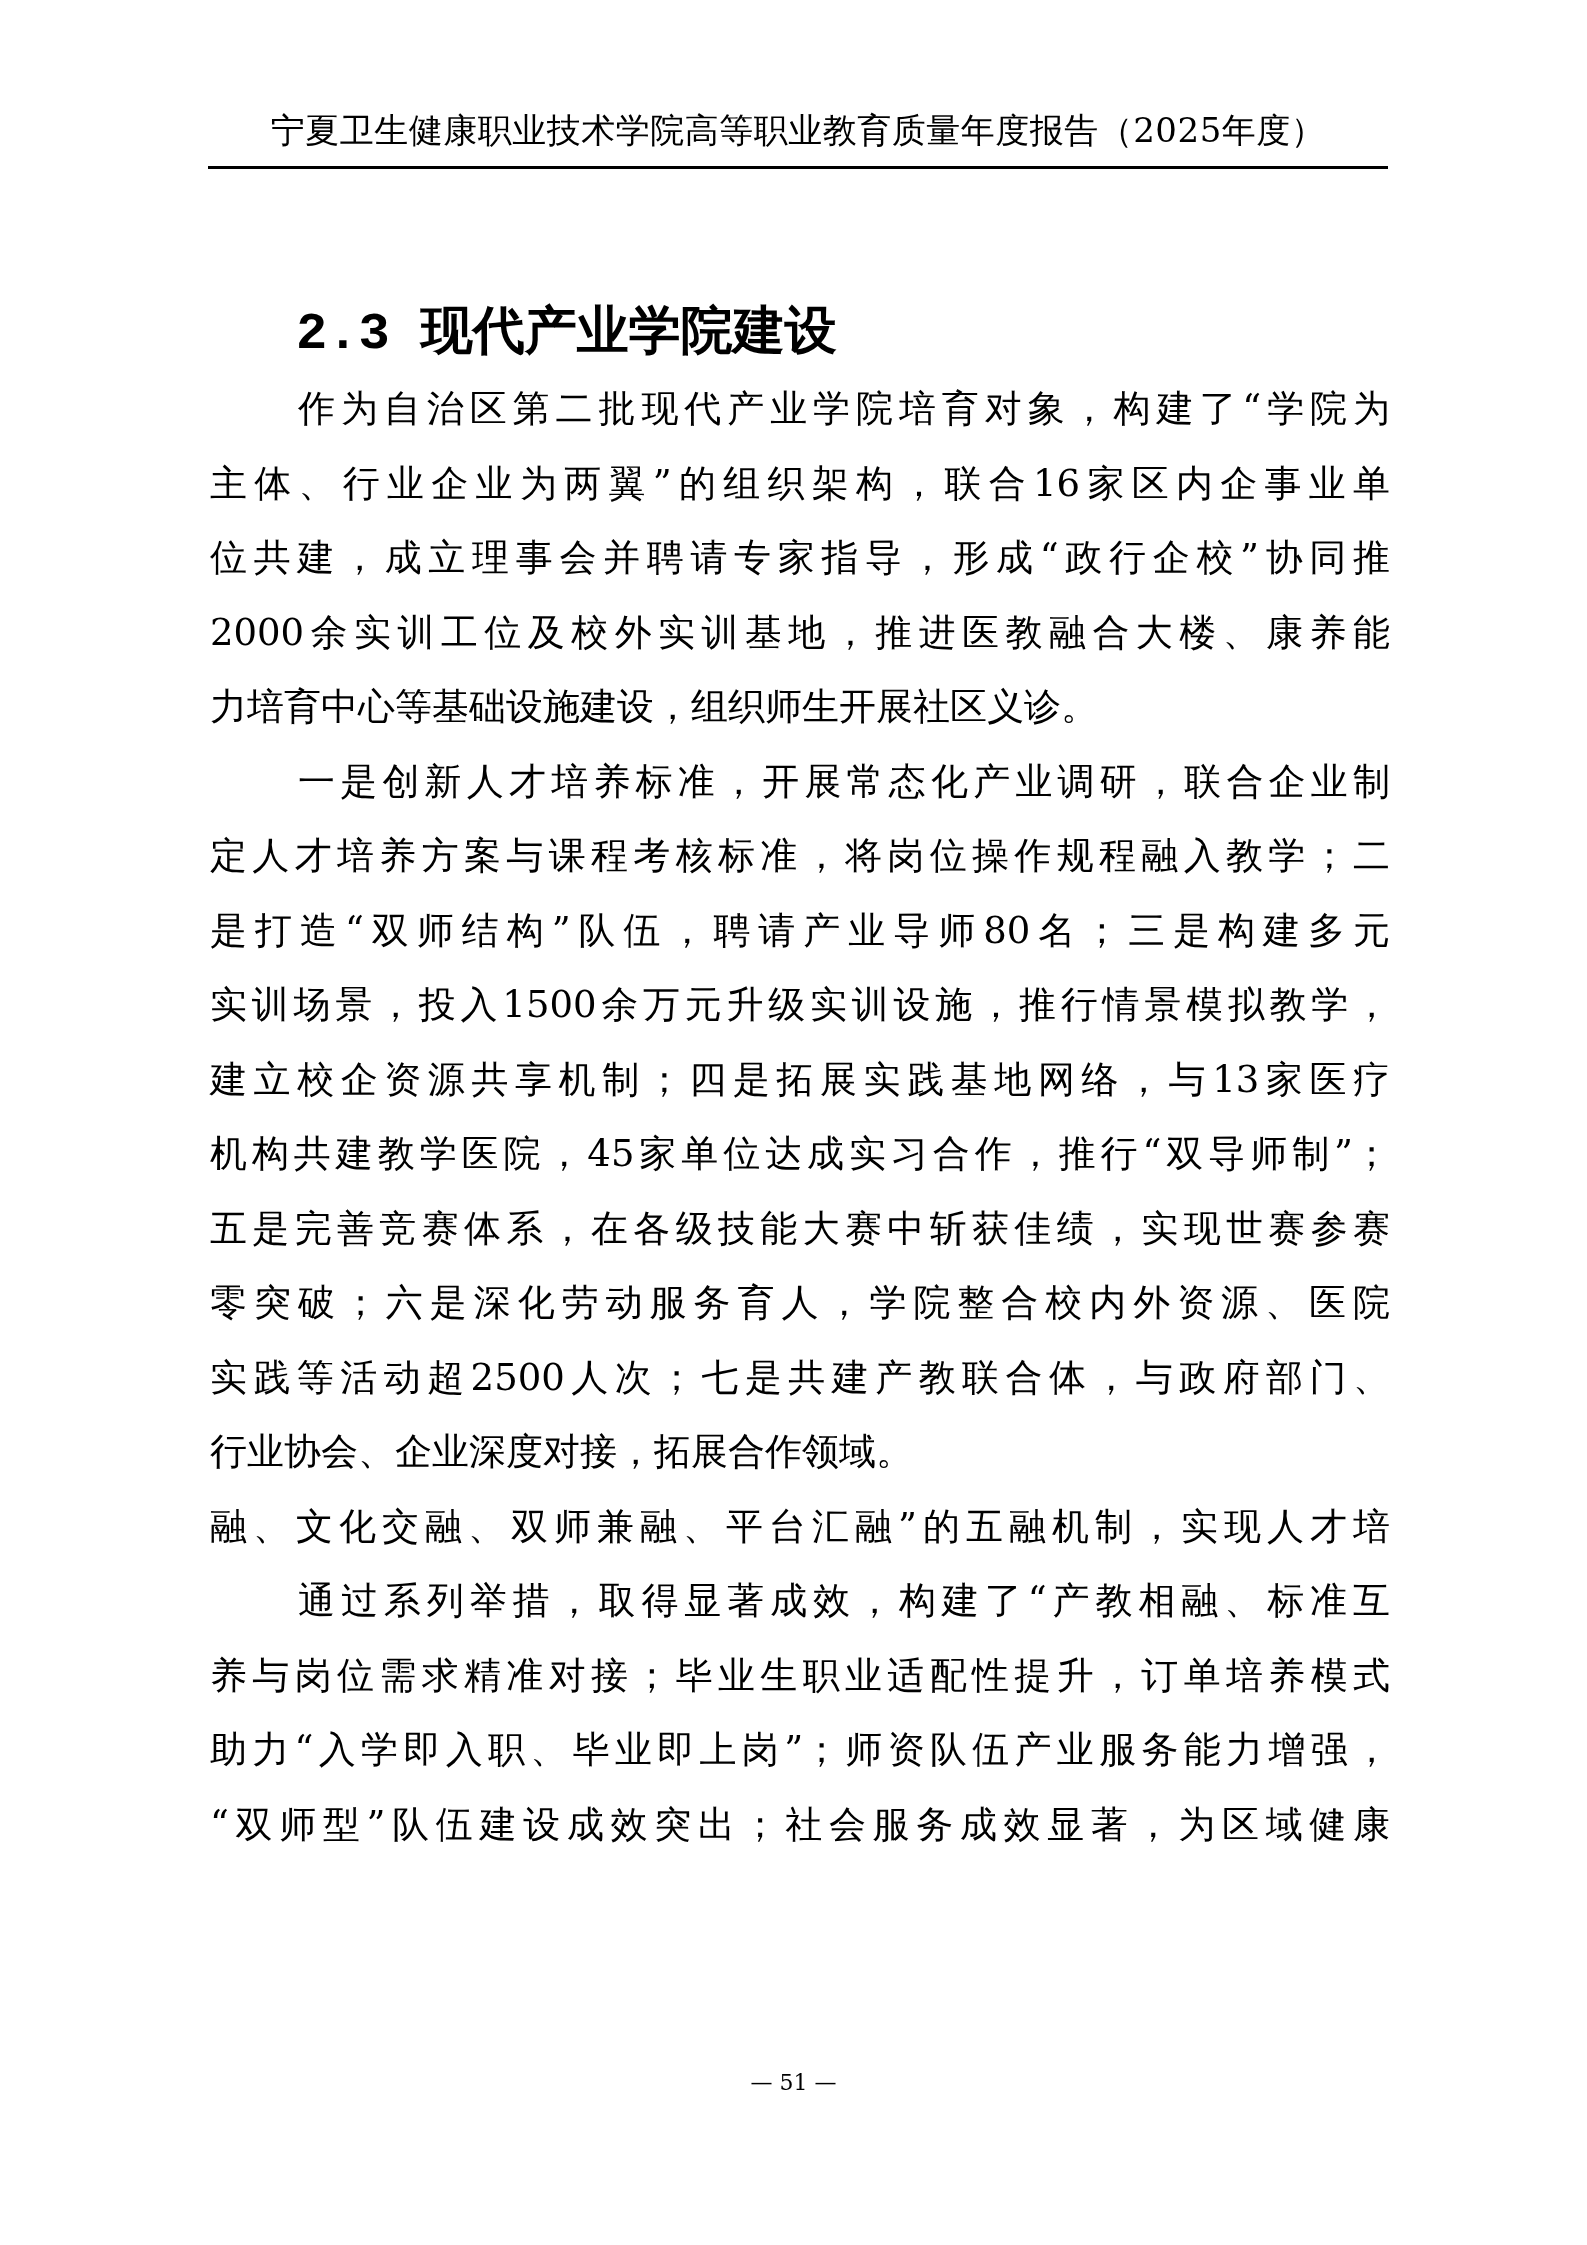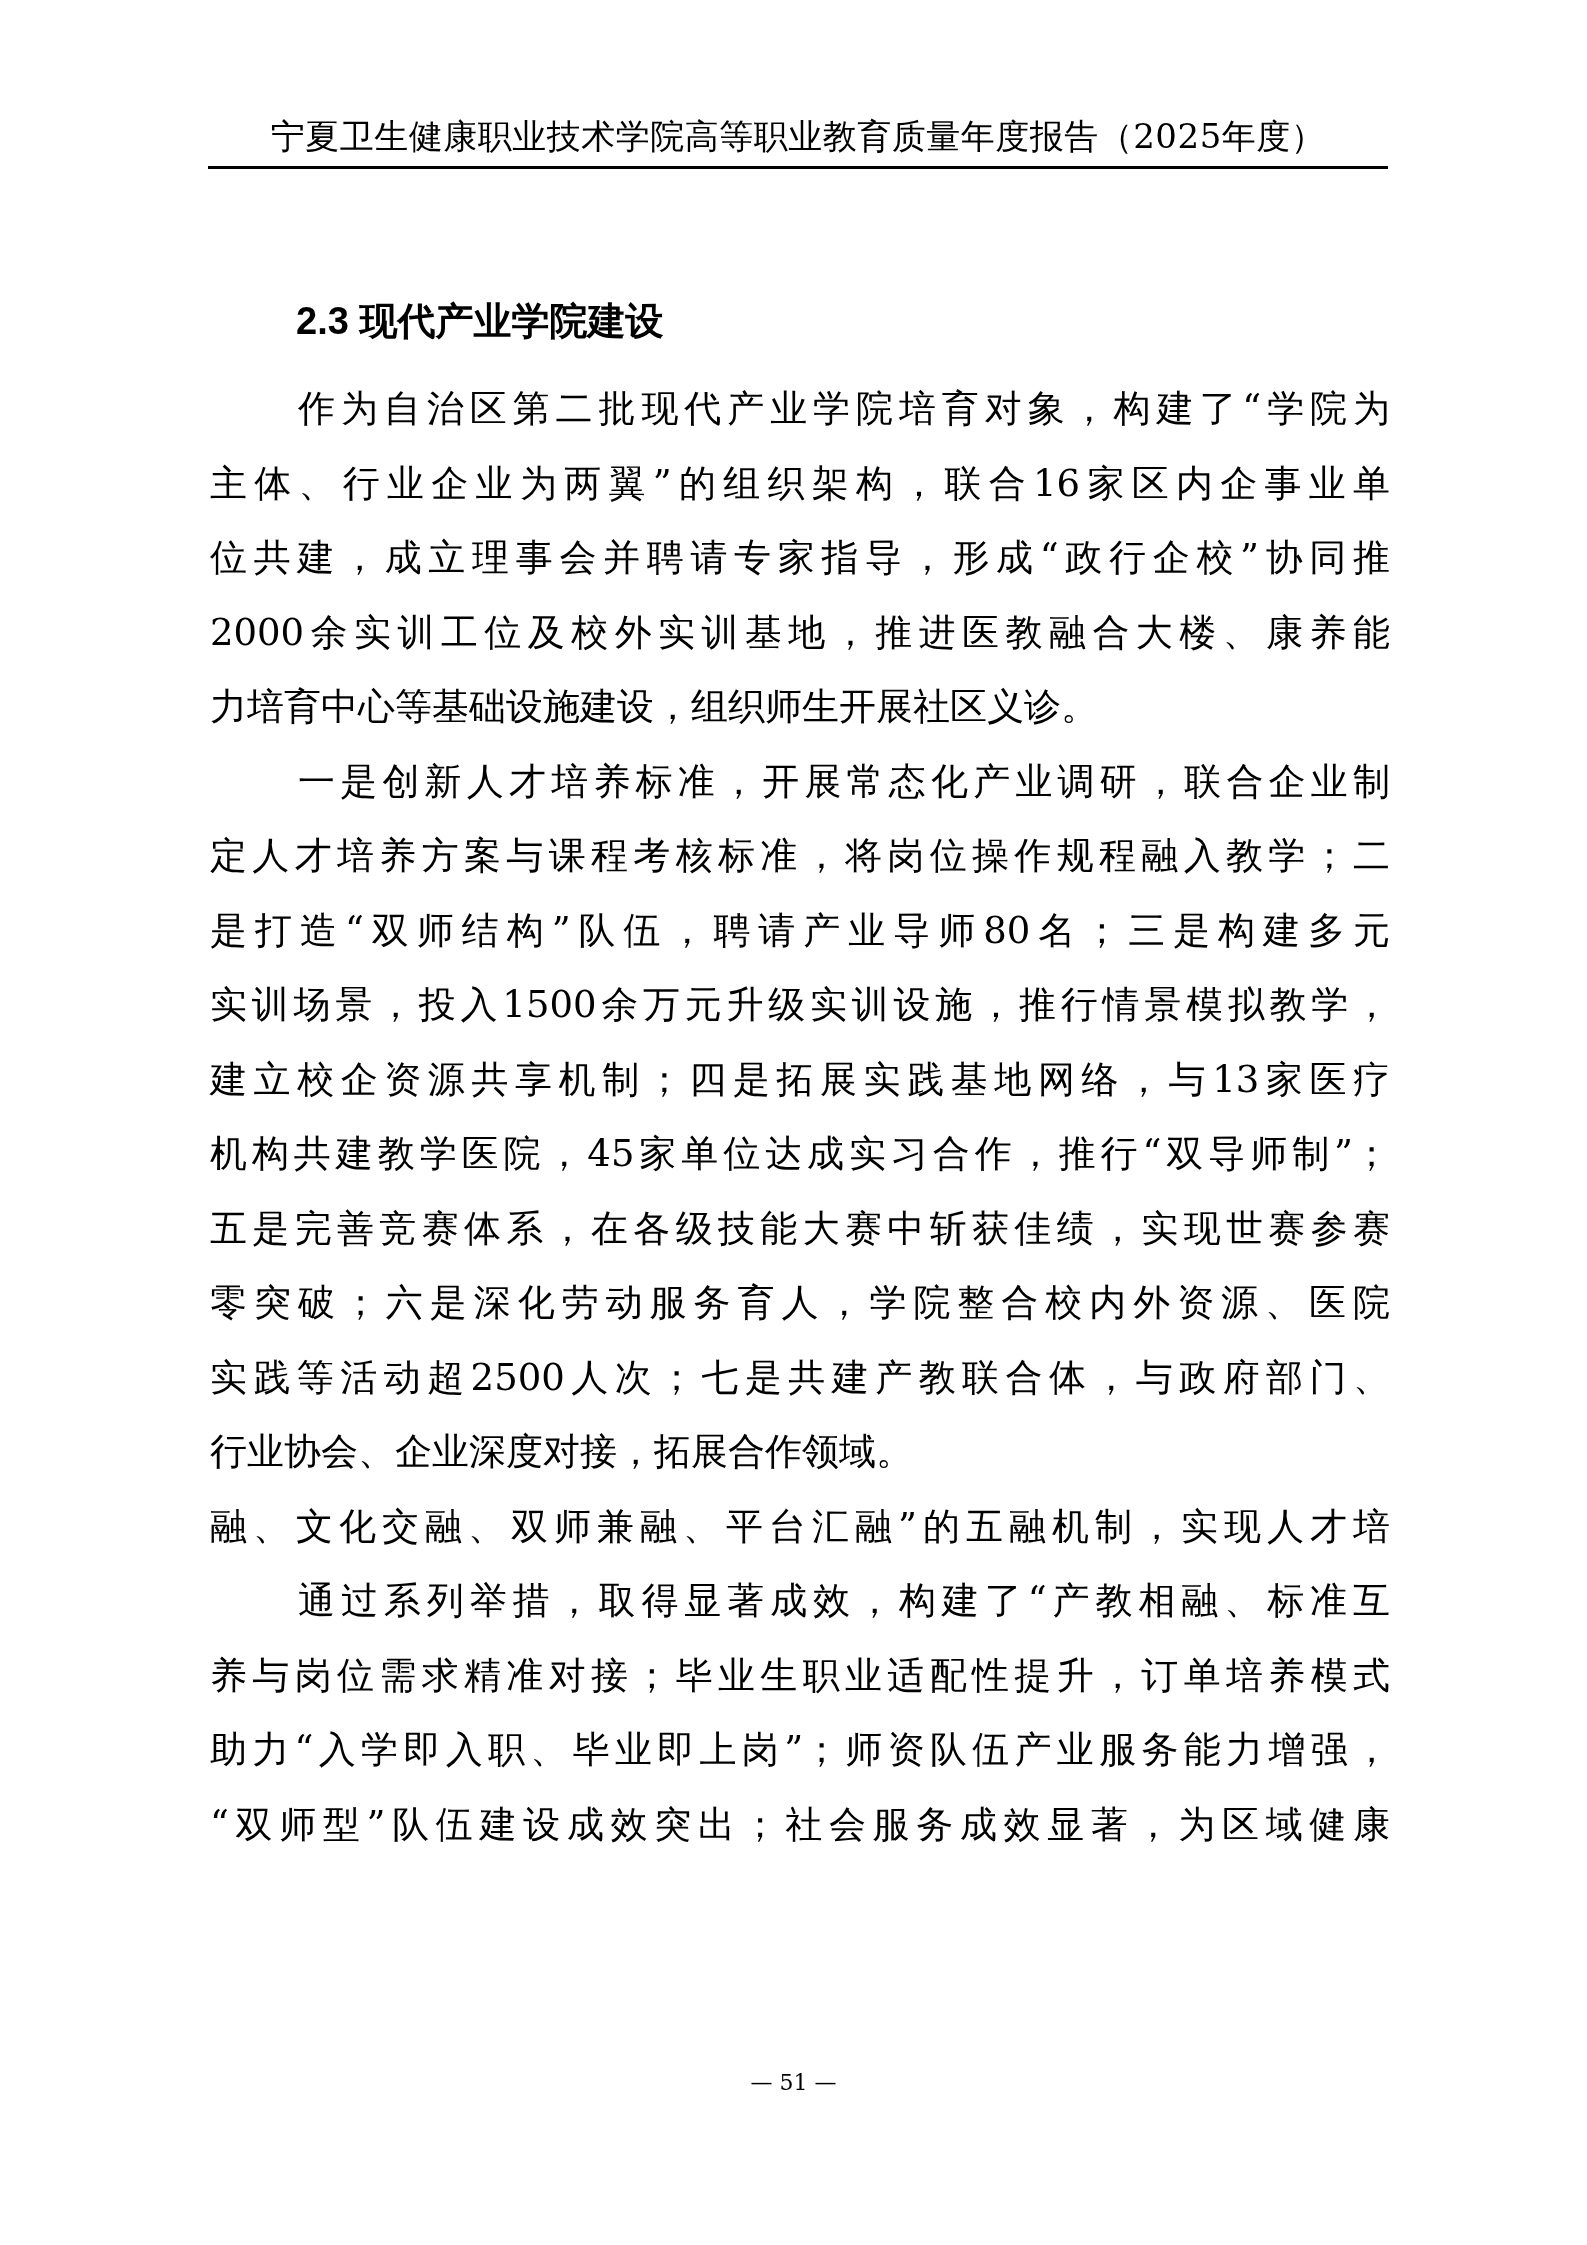--- a/index.html
+++ b/index.html
@@ -15,42 +15,42 @@
     font-family: "DejaVu Serif", "Liberation Serif", serif;
     color: #000000;
   }
   .page-header {
     position: absolute;
     left: 208px;
     width: 1180px;
     top: 108px;
     height: 58px;
     display: flex;
-    align-items: center;
+    align-items: flex-start;
     justify-content: center;
     font-size: 34px;
     letter-spacing: 0.5px;
     white-space: nowrap;
     font-family: "DejaVu Serif", "Liberation Serif", serif;
   }
   .header-rule {
     position: absolute;
     left: 208px;
     width: 1180px;
     top: 166px;
     height: 3px;
     background: #000000;
   }
   .section-heading {
     position: absolute;
     left: 296px;
     top: 296px;
-    font-size: 38px;
+    font-size: 52px;
     font-weight: bold;
-    font-family: Liberation Sans, sans-serif;
+    font-family: Liberation Mono, monospace;
     white-space: nowrap;
   }
   .body-text {
     position: absolute;
     left: 210px;
     width: 1180px;
     top: 372px;
   }
   .line {
     height: 74.5px;

